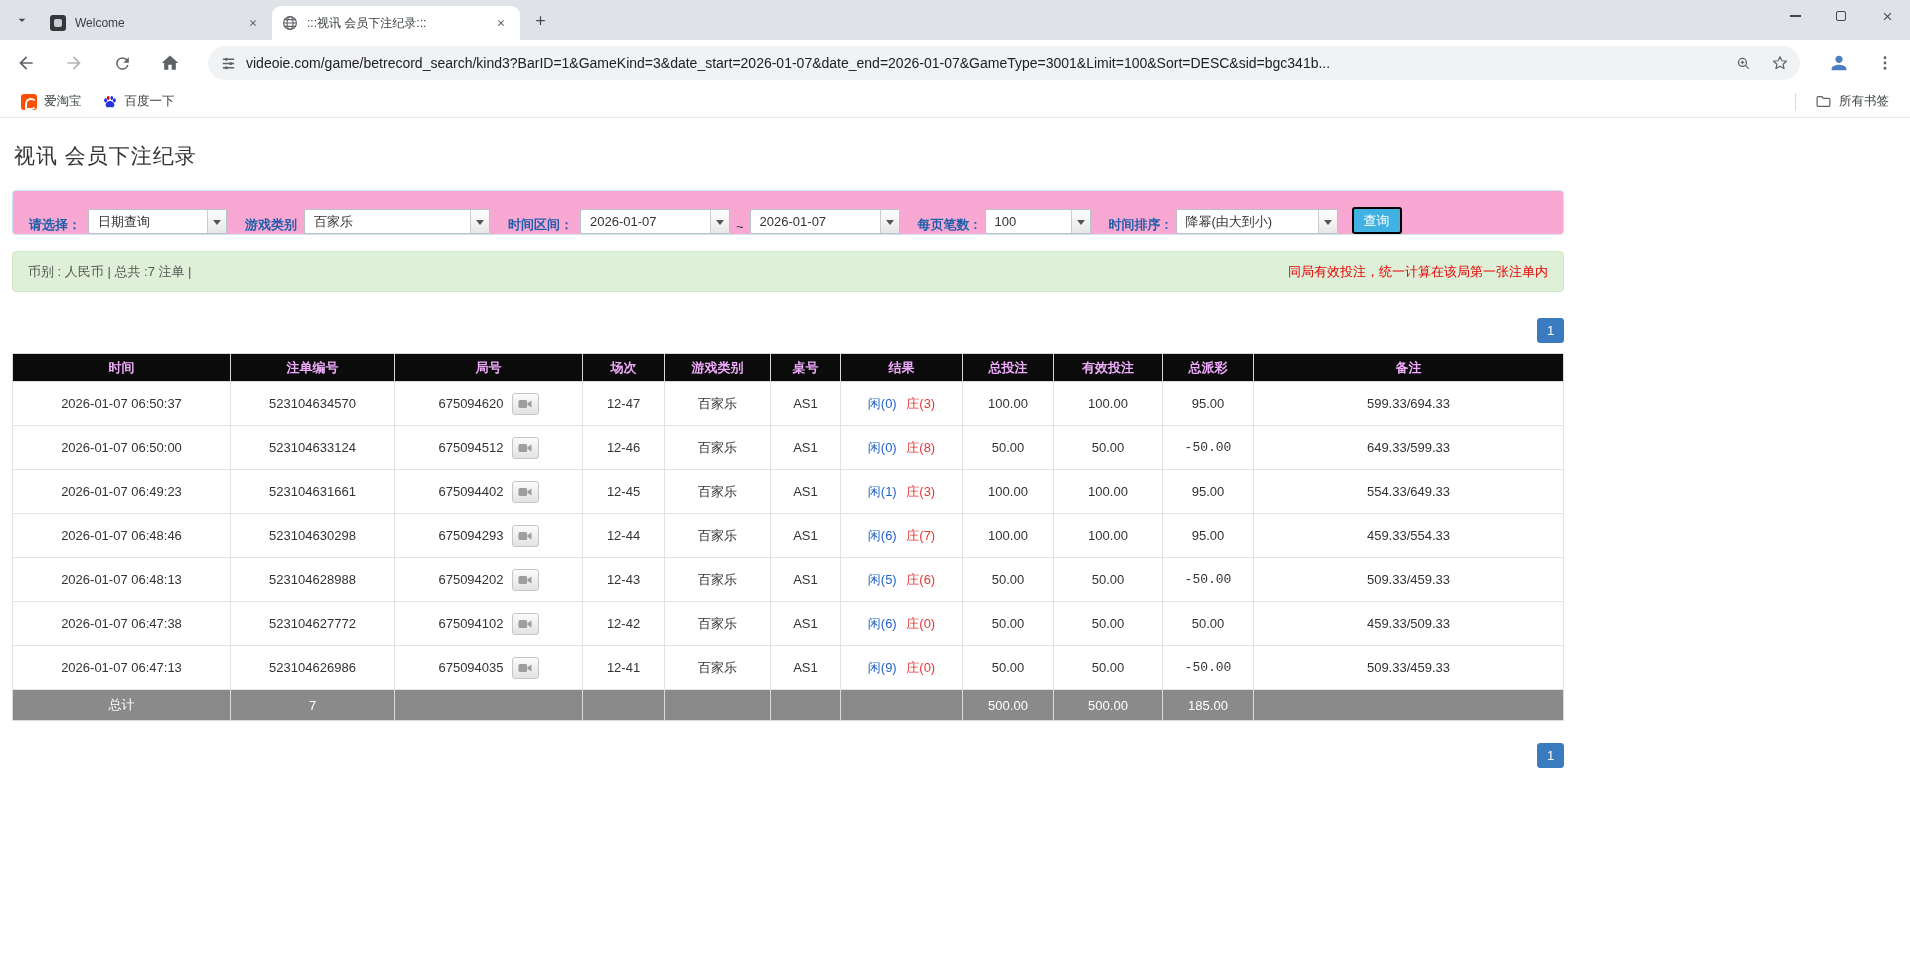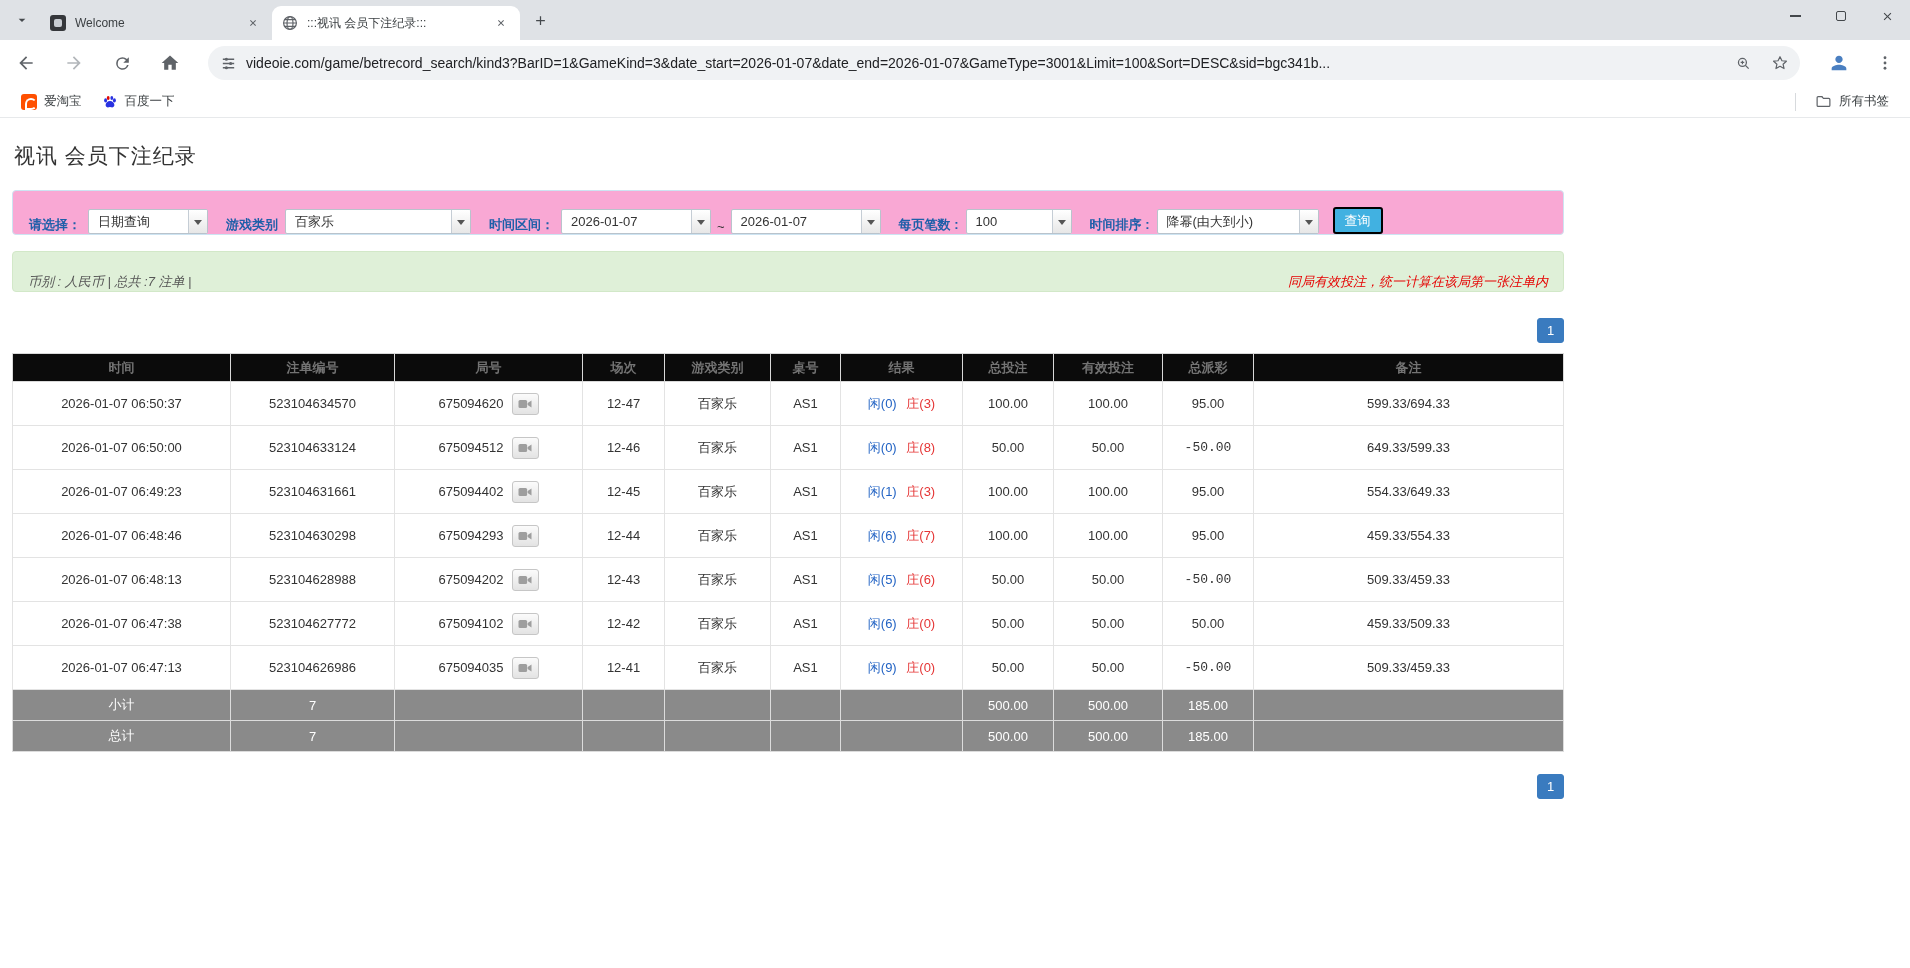--- a/index.html
+++ b/index.html
@@ -67,31 +67,31 @@
     white-space: nowrap; overflow: hidden; }
   .combo-arrow { width: 19px; border-left: 1px solid #c5cdd5; background: linear-gradient(#ffffff, #e7e7e7);
     display: flex; align-items: center; justify-content: center; cursor: pointer; }
   .combo-arrow::after { content: ""; width: 0; height: 0; border: 4px solid transparent;
     border-top: 5px solid #555; margin-top: 5px; }
   .tilde { font-size: 13px; color: #333; margin: 0 6px; }
   .search-btn { margin-left: 14px; height: 27px; padding: 0 10px; background: #41b1e1;
     border: 2px solid #000000; border-radius: 3px; color: #fff; font-size: 13px; cursor: pointer; }
 
   .summary-bar { margin-top: 16px; background: #dff0d8; border: 1px solid #d2e8c8; border-radius: 4px;
-    height: 41px; display: flex; align-items: flex-end; justify-content: space-between; padding: 0 15px; font-style: italic; }
+    height: 41px; display: flex; align-items: center; justify-content: space-between; padding: 0 15px; }
   .summary-left { font-size: 13px; color: #555; }
   .summary-notice { font-size: 13px; color: #e60000; }
 
   .pager { display: flex; justify-content: flex-end; margin: 26px 0 10px; }
   .pager.bottom { margin-top: 22px; }
   .page-btn { min-width: 27px; height: 25px; background: #3a7bbf; border: 1px solid #3a7bbf;
     border-radius: 3px; color: #fff; font-size: 13px; cursor: pointer; }
 
   table.bets { width: 1552px; border-collapse: collapse; table-layout: fixed; font-size: 13px; }
-  table.bets th { background: #0b0b0b; color: #737373; font-weight: bold; height: 28px;
+  table.bets th { background: #0b0b0b; color: #f0abfc; font-weight: bold; height: 28px;
     border: 1px solid #d9d9d9; text-align: center; }
   table.bets td { height: 44px; border: 1px solid #e3e3e3; text-align: center; color: #333;
     overflow: hidden; white-space: nowrap; }
   td.link { color: #2a6db5; cursor: pointer; }
   .res-player { color: #2263c4; margin-right: 6px; }
   .res-banker { color: #e53535; }
   td.neg { color: #ee1111; font-family: Liberation Mono, monospace; }
   .round-wrap { display: inline-flex; align-items: center; gap: 8px; }
   .video-btn { width: 27px; height: 22px; border: 1px solid #c6c6c6; border-radius: 3px;
     background: linear-gradient(#fbfbfb, #e3e3e3); display: inline-flex; align-items: center;
@@ -236,21 +236,21 @@
     </div>
   </div>
 </div>
 
 <div class="page">
   <div class="content">
     <h1 class="page-title">视讯 会员下注纪录</h1>
 
     <div class="filter-bar">
       <span class="flabel first">请选择：</span>
-      <div class="combo" style="width:120px">
+      <div class="combo" style="width:139px">
         <span class="combo-val">日期查询</span>
         <span class="combo-arrow"></span>
       </div>
 
       <span class="flabel">游戏类别</span>
       <div class="combo" style="width:186px">
         <span class="combo-val">百家乐</span>
         <span class="combo-arrow"></span>
       </div>
 
@@ -497,33 +497,20 @@
       <span class="res-banker">庄(0)</span>
     </td>
     <td class="link">50.00</td>
     <td>50.00</td>
     <td class="neg">-50.00</td>
     <td>509.33/459.33</td>
   </tr>
         </tbody>
       <tfoot>
         <tr class="summary-row">
-          <td>小计</td>
-          <td>7</td>
-          <td></td>
-          <td></td>
-          <td></td>
-          <td></td>
-          <td></td>
-          <td>500.00</td>
-          <td>500.00</td>
-          <td>185.00</td>
-          <td></td>
-        </tr>
-        <tr class="summary-row">
           <td>总计</td>
           <td>7</td>
           <td></td>
           <td></td>
           <td></td>
           <td></td>
           <td></td>
           <td>500.00</td>
           <td>500.00</td>
           <td>185.00</td>

